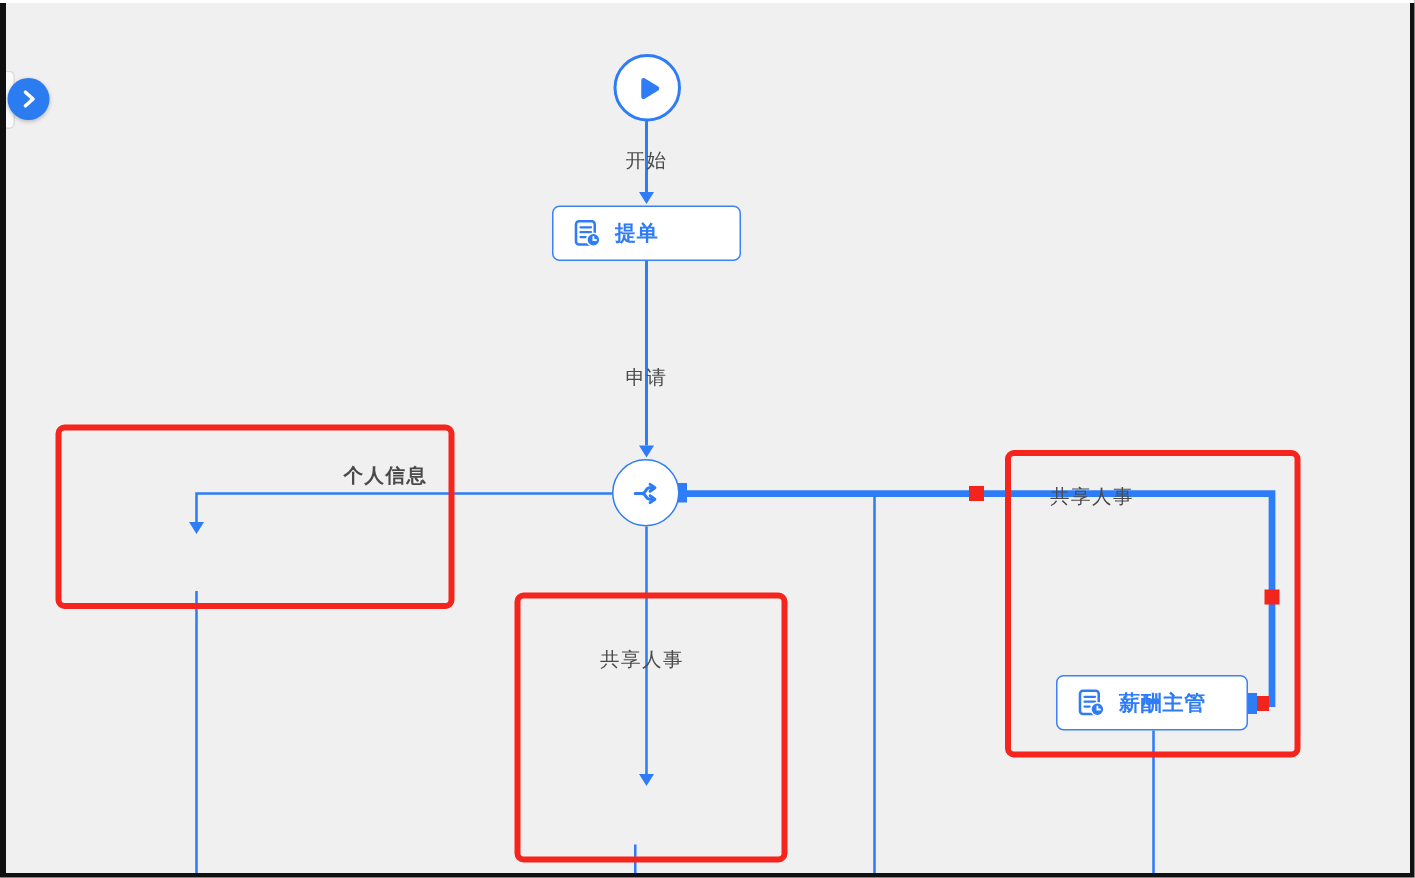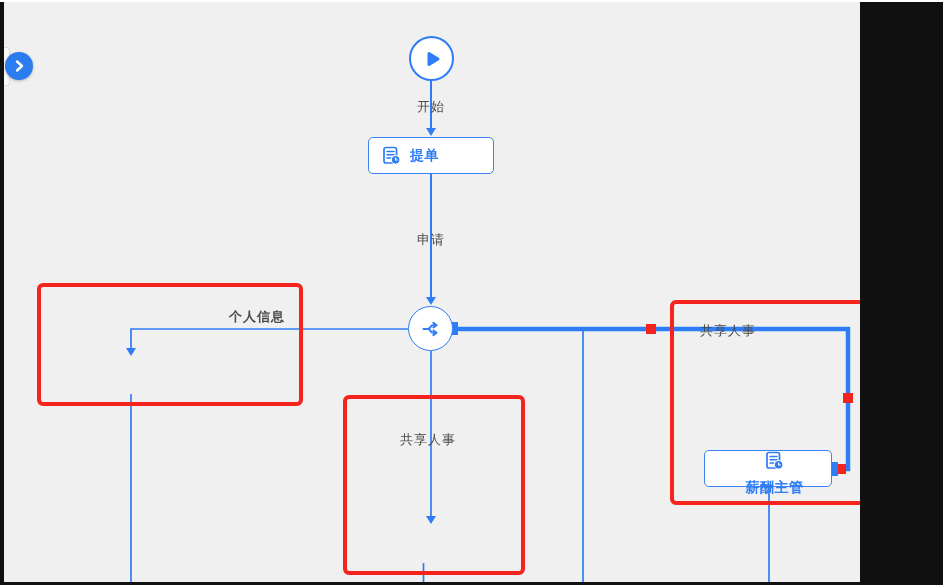--- a/index.html
+++ b/index.html
@@ -8,21 +8,21 @@
 
   .frame {
     position:relative; width:943px; height:585px;
     background:#101010;
     padding:2px 3px 3px 4px;
   }
   .frame::before{
     content:""; position:absolute; left:0; top:0; width:943px; height:2px; background:#ffffff;
   }
   .canvas {
-    position:relative; width:856px; height:580px;
+    position:relative; width:936px; height:580px;
     background:#f0f0f0; overflow:hidden;
   }
 
   svg.edge-layer { position:absolute; left:0; top:0; width:936px; height:580px; }
 
   .annotation {
     position:absolute; border:4px solid #f5251d; border-radius:6px;
     background:transparent; pointer-events:none;
   }
   .ann-left  { left:33px;  top:281px; width:266px; height:123px; }
@@ -41,21 +41,21 @@
     position:absolute; height:37px; background:#ffffff;
     border:1.5px solid #3b82f6; border-radius:5px;
     display:flex; align-items:center; padding-left:13px; gap:9px;
   }
   .task-node .task-label {
     color:#2e7cf6; font-size:14px; font-weight:bold; letter-spacing:0.5px;text-align:right;
   }
   .node-ticket  { left:364px; top:135px; width:126px; }
   .node-hrbp    { left:65px;  top:355px; width:124px; }
   .node-shared  { left:358px; top:524px; width:123px; }
-  .node-payroll { left:700px; top:448px; width:128px;flex-direction:column; }
+  .node-payroll { left:700px; top:448px; width:128px; }
 
   .edge-label {
     position:absolute; transform:translate(-50%,-50%);
     font-size:13px; color:#4a4a4b; white-space:nowrap; letter-spacing:1px;
   }
 
   .expand-btn {
     position:absolute; left:1px; top:50px; width:28px; height:28px;
     border-radius:50%; background:#2b7cf0; border:none; cursor:pointer;
     display:flex; align-items:center; justify-content:center;
@@ -131,21 +131,21 @@
       <span>
         <svg class="icon-svg" width="19" height="19" viewBox="0 0 19 19">
           <rect x="2" y="1.5" width="12.5" height="15.5" rx="2" fill="none" stroke="#2e7cf6" stroke-width="1.7"></rect>
           <path d="M5 5.5 H12 M5 8.8 H12 M5 12 H8.5" stroke="#2e7cf6" stroke-width="1.5" stroke-linecap="round"></path>
           <circle cx="13.6" cy="13.8" r="4.3" fill="#2e7cf6" stroke="#ffffff" stroke-width="1"></circle>
           <path d="M13.6 11.9 V14 H15.4" stroke="#ffffff" stroke-width="1.2" fill="none" stroke-linecap="round"></path>
         </svg>
       </span>
       <span class="task-label">提单</span>
     </div>
-    <div class="edge-label" style="left:427px; top:238px;text-align:right;">申请</div>
+    <div class="edge-label" style="left:427px; top:250px;text-align:right;">申请</div>
 
     <div class="circle-node branch-node">
       <span>
         <svg class="icon-svg" width="22" height="22" viewBox="0 0 22 22" fill="none" stroke="#2e7cf6" stroke-width="2" stroke-linecap="round" stroke-linejoin="round">
           <path d="M3.5 11 H8"></path>
           <path d="M8 11 C10.8 11 10.2 7.2 13 7.2 H14.6"></path>
           <polyline points="13.4,4.9 16.6,7.2 13.4,9.5"></polyline>
           <path d="M8 11 C10.8 11 10.2 14.8 13 14.8 H14.6"></path>
           <polyline points="13.4,12.5 16.6,14.8 13.4,17.1"></polyline>
         </svg>

